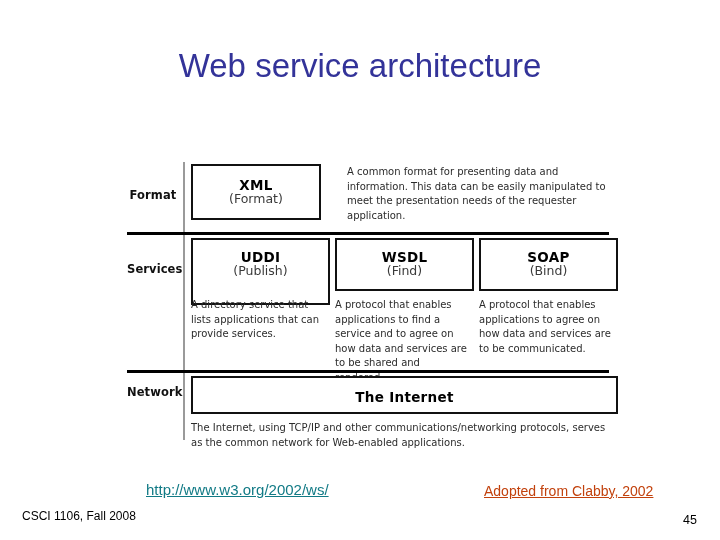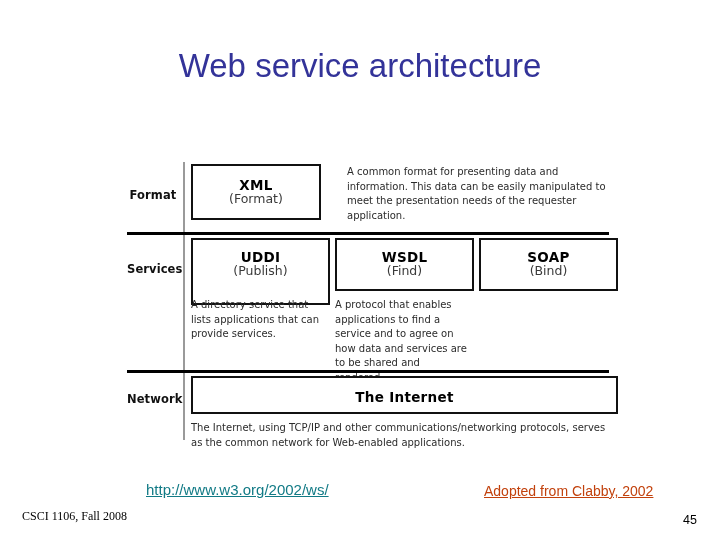--- a/index.html
+++ b/index.html
@@ -121,21 +121,20 @@
     text-decoration: underline;
     white-space: nowrap;
   }
   .course-footer {
     position: absolute;
     left: 22px;
     top: 509px;
     font-size: 12px;
     color: #000000;
     white-space: nowrap;
-    font-family: Liberation Serif, serif;
   }
   .page-number {
     position: absolute;
     left: 683px;
     top: 513px;
     font-size: 12.5px;
     color: #000000;
   }
 </style>
 </head>
@@ -175,26 +174,27 @@
 
     <div class="svc-box" style="left:352px; top:2px; width:139px; height:53px;">
       <div class="svc-name" style="margin-top:10px;">SOAP</div>
       <div class="svc-sub">(Bind)</div>
     </div>
 
     <div class="desc" style="left:64px; top:62px; width:132px;">A directory service that lists applications that can provide services.</div>
 
     <div class="desc" style="left:208px; top:62px; width:132px;">A protocol that enables applications to find a service and to agree on how data and services are to be shared and rendered.</div>
 
+    <div class="desc" style="left:352px; top:62px; width:134px;">A protocol that enables applications to agree on how data and services are to be communicated.</div>
   </div>
 
   <div class="row-divider" style="top:208px;"></div>
 
   <div class="row" style="top:212px;height:66px;">
-    <div class="row-label" style="top:18px;">Network</div>
+    <div class="row-label" style="top:11px;">Network</div>
 
     <div class="svc-box" style="left:64px; top:2px; width:427px; height:38px;">
       <div class="svc-name" style="margin-top:12px;">The Internet</div>
     </div>
 
     <div class="desc" style="left:64px; top:47px; width:422px;">The Internet, using TCP/IP and other communications/networking protocols, serves as the common network for Web-enabled applications.</div>
   </div>
 
 </div>
 

